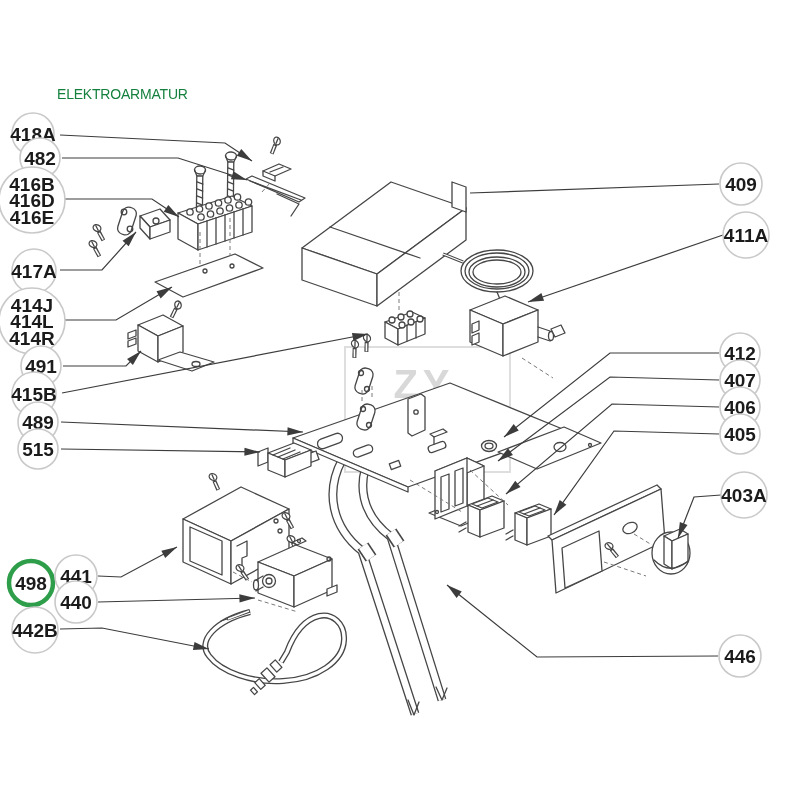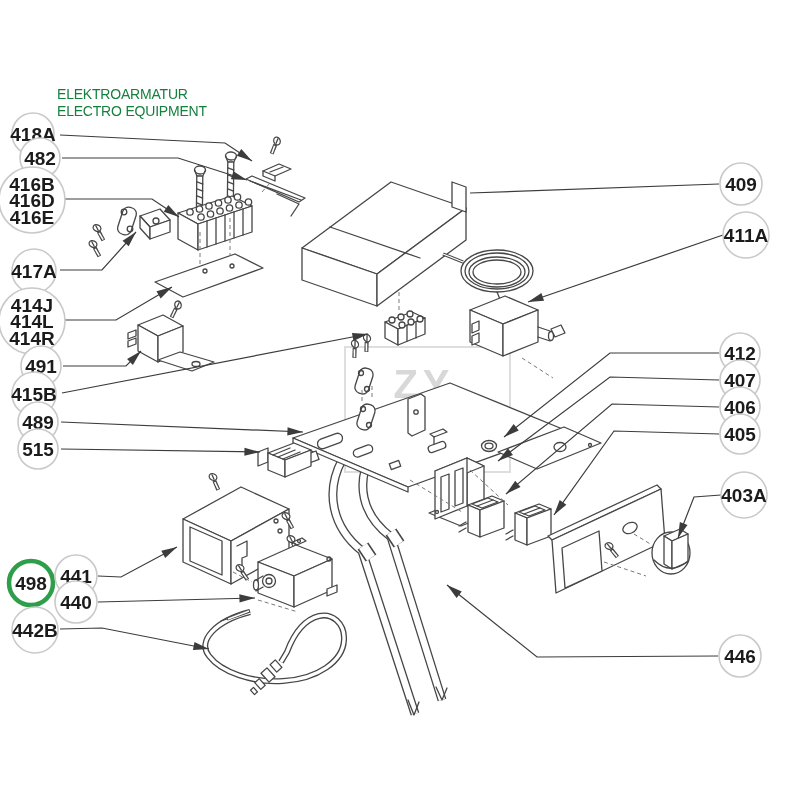--- a/index.html
+++ b/index.html
@@ -434,16 +434,15 @@
       </g>
       <polyline points="718,656 537,657 447,585" class="callout" marker-end="url(#arrowhead)"></polyline>
       <g>
         <circle cx="740" cy="656" r="21" class="label-ring"></circle>
         <text class="label-text" text-anchor="middle"><tspan x="740" y="663">446</tspan></text>
       </g>
     </svg>
 
   <div id="title">
     <div>ELEKTROARMATUR</div>
-    <div>ELECTRO EQUIPMENT</div>
   </div>
 
 </div>
 
 </body></html>

